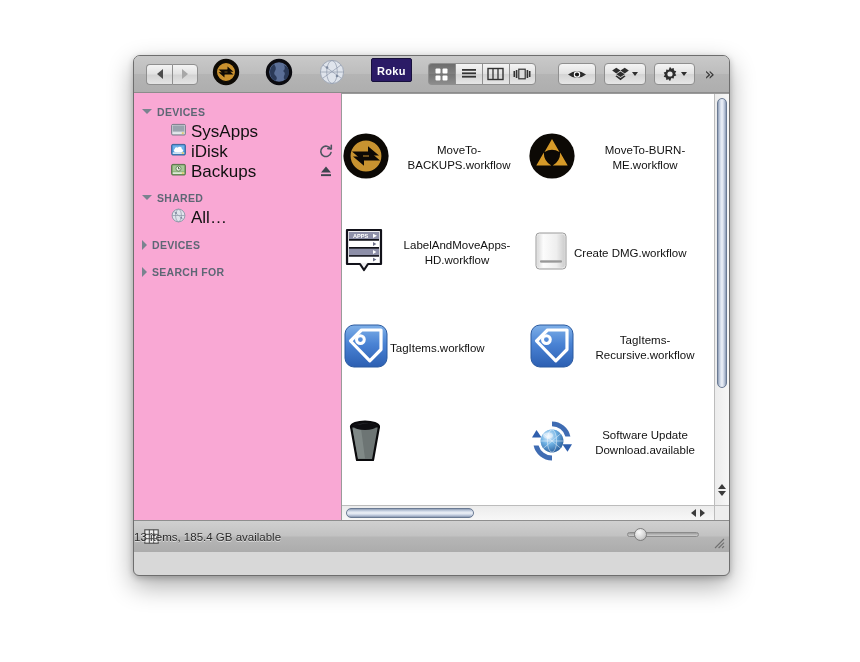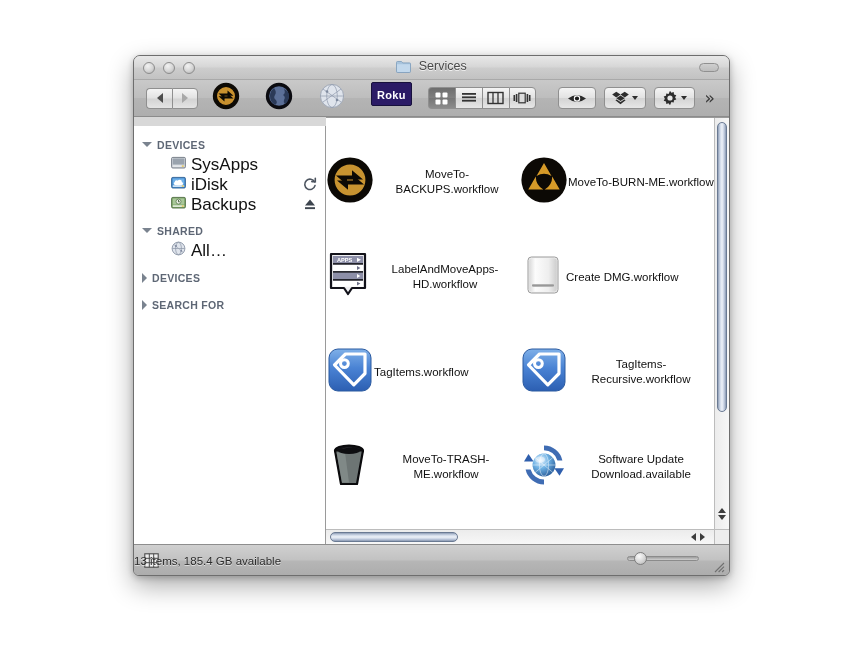--- a/index.html
+++ b/index.html
@@ -163,29 +163,28 @@
     font-family: "DejaVu Sans", sans-serif;
   }
 
   
   .body-row {
     display: flex;
     height: 427px;
   }
 
   .sidebar {
-    width: 192px;
-    background: #ffffff;
+    width: 208px;
+    background: #f9a8d4;
     border-right: 1px solid #9a9a9a;
     padding-top: 8px;
     box-sizing: border-box;
     font-size: 11.5px;
     color: #1d1d1d;
     position: relative;
-    margin-top: 9px;
   }
   .sb-group {
     display: flex; align-items: center;
     padding: 2px 0 2px 8px;
     font-size: 10.5px;
     font-weight: bold;
     color: #5e6775;
     letter-spacing: 0.3px;
     height: 17px;
   }
@@ -363,37 +362,20 @@
     position: absolute;
     right: 4px; bottom: 4px;
     width: 13px; height: 13px;
   }
 </style>
 </head>
 <body>
 
 <div id="finder-window">
 
-  <div class="titlebar">
-    <div class="traffic">
-      <div class="light"></div>
-      <div class="light"></div>
-      <div class="light"></div>
-    </div>
-    <div class="title-center">
-      <span class="folder-ico">
-        <svg width="15" height="13" viewBox="0 0 15 13">
-          <path d="M0.5 2.5 a1 1 0 0 1 1-1 h4 l1.3 1.4 h6.7 a1 1 0 0 1 1 1 v7.6 a1 1 0 0 1-1 1 h-12 a1 1 0 0 1-1-1 z" fill="#a8c4dd" stroke="#7b9cbb" stroke-width="0.8"></path>
-          <path d="M1 4.2 h13 v6.8 a1 1 0 0 1-1 1 h-11 a1 1 0 0 1-1-1 z" fill="#c2d8ec"></path>
-        </svg>
-      </span>
-      <span>Services</span>
-    </div>
-    <div class="tb-resize-pill"></div>
-  </div>
 
   <div class="toolbar">
 
     <div class="navseg">
       <div class="navbtn">
         <div class="tri-l"></div>
       </div>
       <div class="navbtn">
         <div class="tri-r"></div>
       </div>
@@ -708,21 +690,20 @@
         <div class="cell">
           <div class="ico-wrap">
             <svg width="46" height="48" viewBox="0 0 46 48">
               <ellipse cx="23" cy="9.5" rx="14" ry="5" fill="#16161a" stroke="#0a0a0c" stroke-width="2"></ellipse>
               <path d="M9 9.5 L15 43 h16 l6 -33.5z" fill="#6d7574" stroke="#0a0a0c" stroke-width="2.2" stroke-linejoin="round"></path>
               <path d="M10.6 11.5 L16 41.4 h7 L19 11.2z" fill="#8b9392" opacity="0.65"></path>
               <ellipse cx="23" cy="9.5" rx="11" ry="3.6" fill="#0e0e11"></ellipse>
               <path d="M14.5 8.2 a10 3.3 0 0 1 13 -1.2 a11 3.6 0 0 0 -13 1.2z" fill="#4a4d52"></path>
             </svg>
           </div>
-          <div class="fname">MoveTo-TRASH-ME.workflow</div>
         </div>
 
         <div class="cell">
           <div class="ico-wrap">
             <svg width="48" height="46" viewBox="0 0 48 46">
               <path d="M24 3.4 A19 19 0 0 1 42.4 18.4 L37.4 18.4 A14.2 14.2 0 0 0 24 8.2z" fill="#2f5fad" opacity="0.92"></path>
               <path d="M24 42.4 A19 19 0 0 1 5.6 27.4 L10.6 27.4 A14.2 14.2 0 0 0 24 37.6z" fill="#2f5fad" opacity="0.92"></path>
               <path d="M8.5 12 L4 19.6 L13.6 19.6z" fill="#2f5fad"></path>
               <path d="M39.5 33.8 L44 26.2 L34.4 26.2z" fill="#2f5fad"></path>
               <circle cx="24" cy="23" r="11.4" fill="#bcd9f2"></circle>

